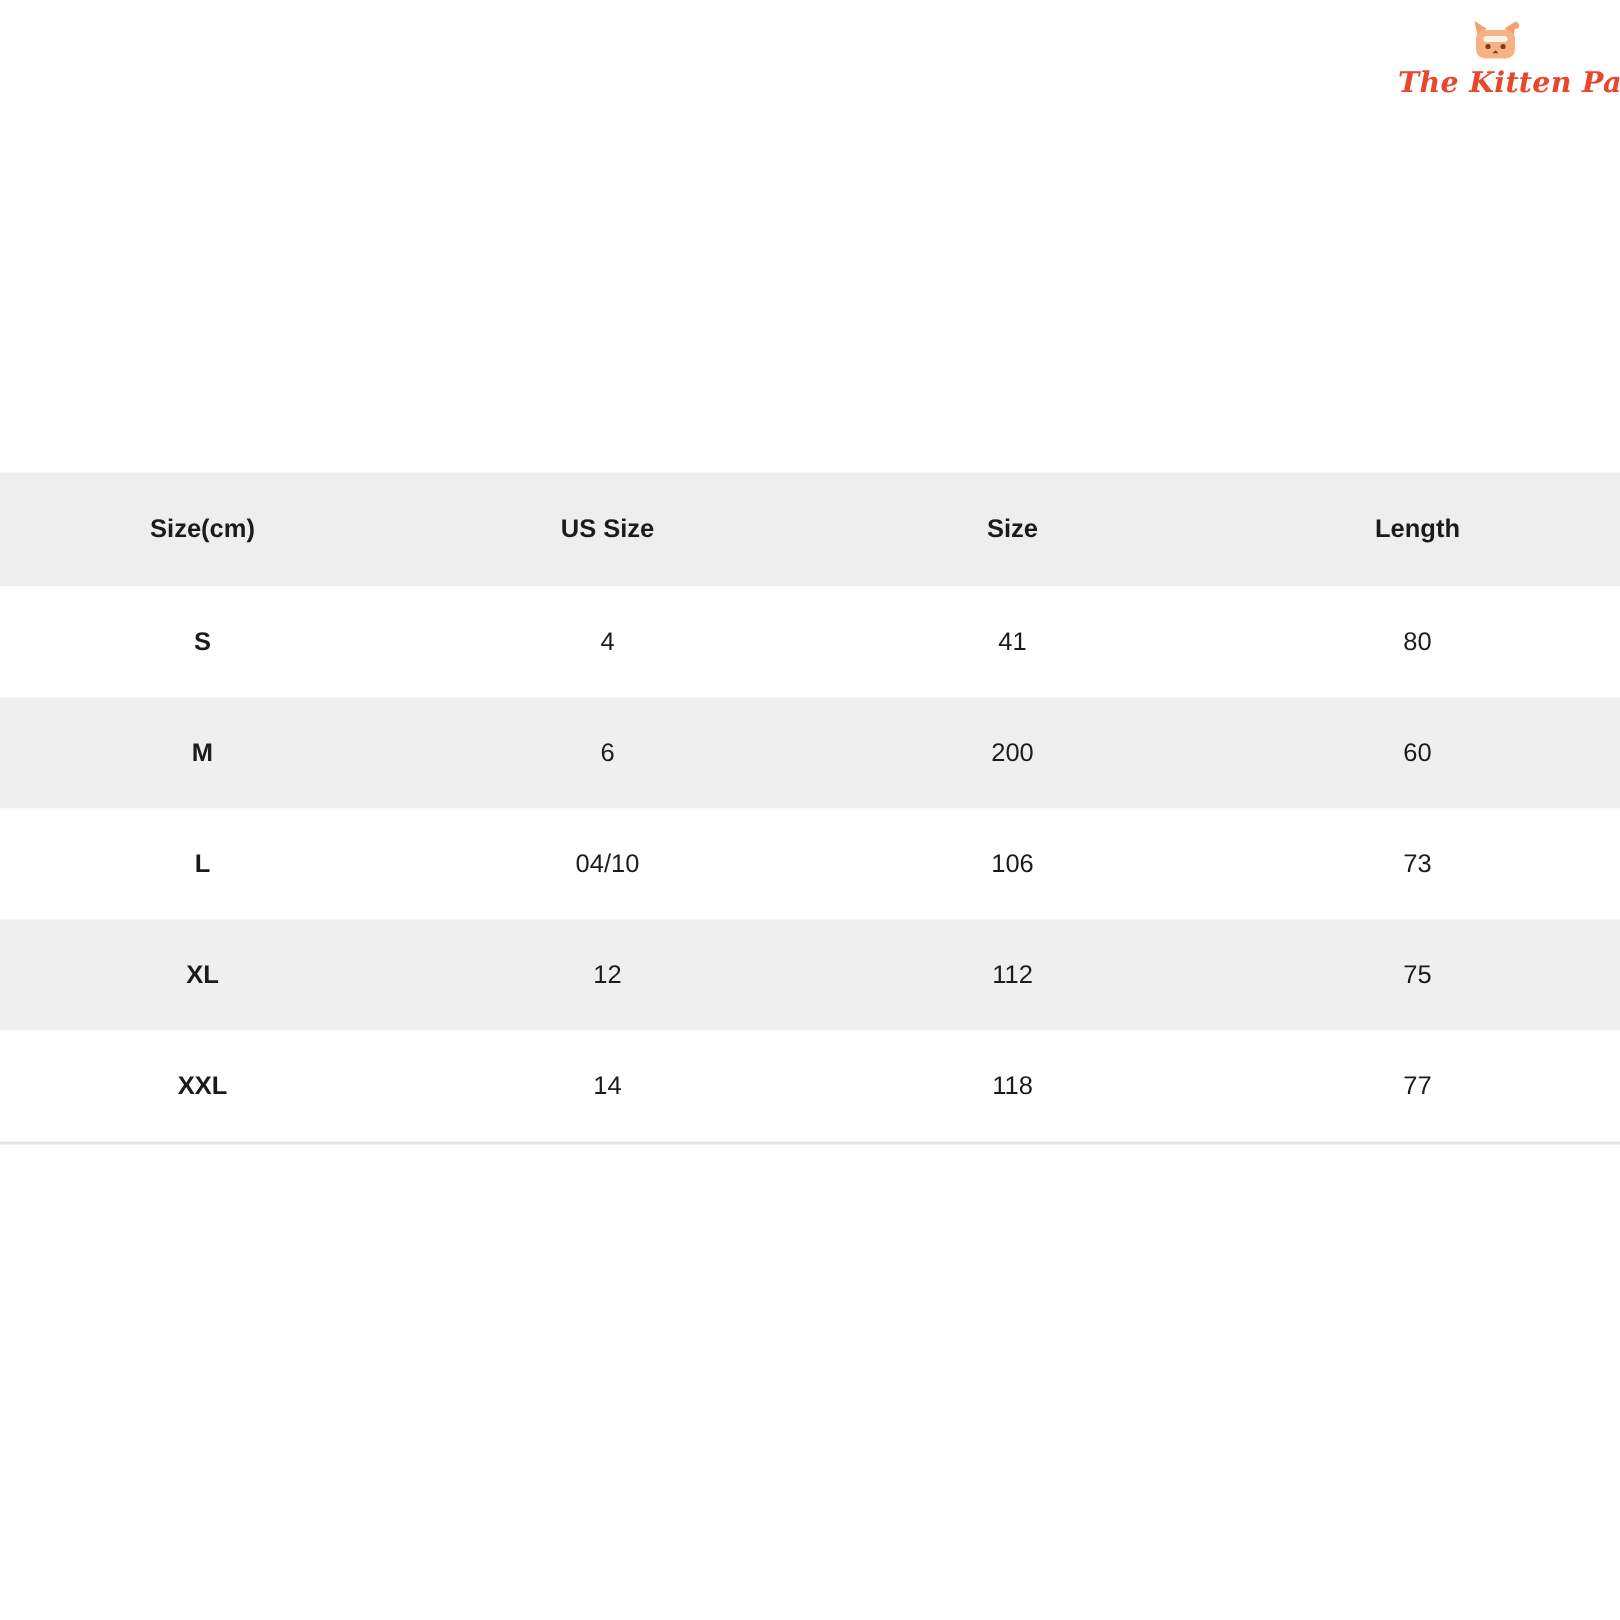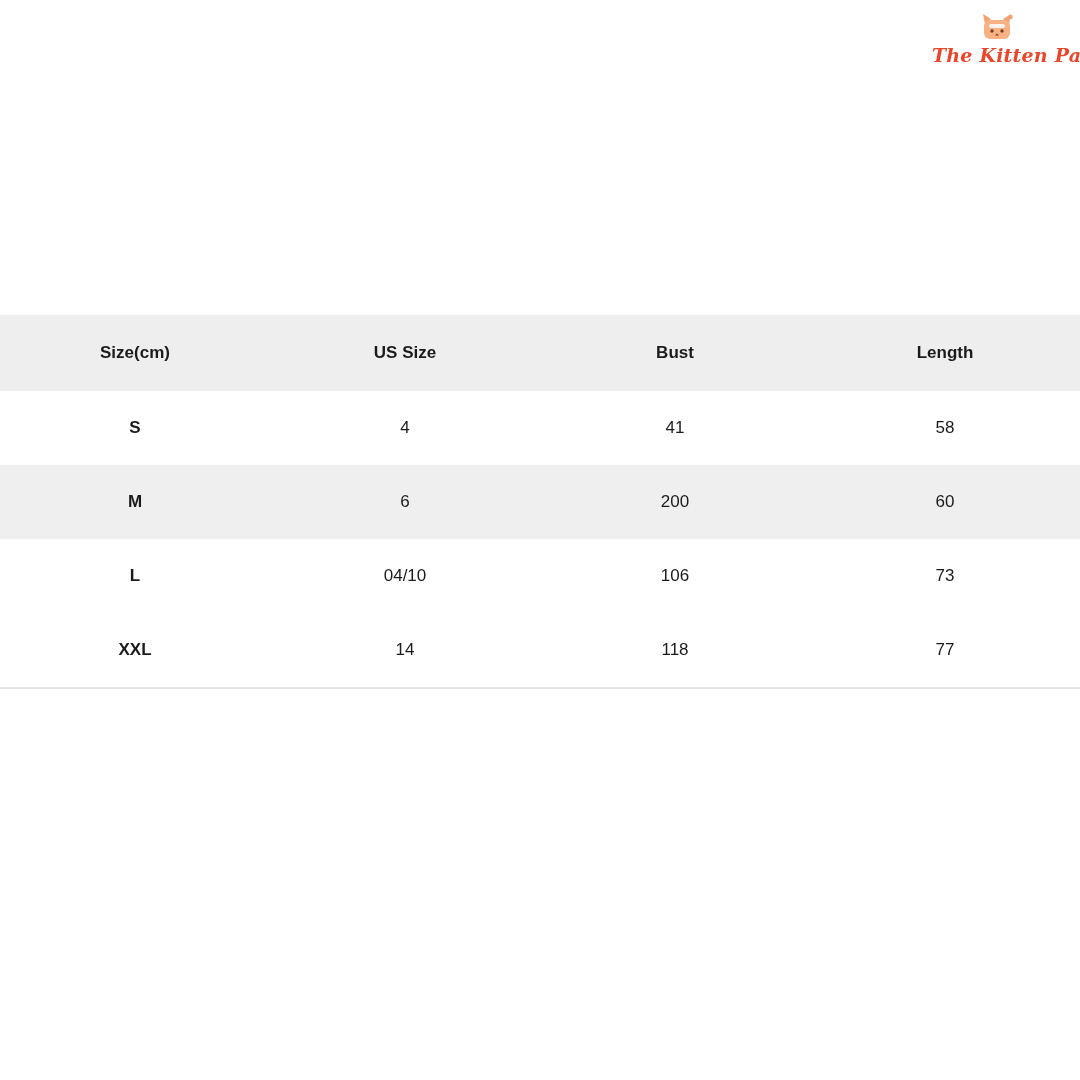--- a/index.html
+++ b/index.html
@@ -117,43 +117,49 @@
   </span>
   <span class="brand-name">The Kitten Park</span>
 </div>
 
 <div class="table-wrap">
   <table class="size-table">
     <thead>
       <tr>
         <th>Size(cm)</th>
         <th>US Size</th>
-        <th>Bust</th>
+        <th>Size</th>
         <th>Length</th>
       </tr>
     </thead>
     <tbody>
       <tr class="odd-row">
         <td class="label-cell">S</td>
         <td>4</td>
         <td>41</td>
-        <td>58</td>
+        <td>80</td>
       </tr>
       <tr class="even-row">
         <td class="label-cell">M</td>
         <td>6</td>
         <td>200</td>
         <td>60</td>
       </tr>
       <tr class="odd-row">
         <td class="label-cell">L</td>
         <td>04/10</td>
         <td>106</td>
         <td>73</td>
       </tr>
+      <tr class="even-row">
+        <td class="label-cell">XL</td>
+        <td>12</td>
+        <td>112</td>
+        <td>75</td>
+      </tr>
       <tr class="odd-row">
         <td class="label-cell">XXL</td>
         <td>14</td>
         <td>118</td>
         <td>77</td>
       </tr>
     </tbody>
   </table>
   <div class="last-rule"></div>
 </div>

